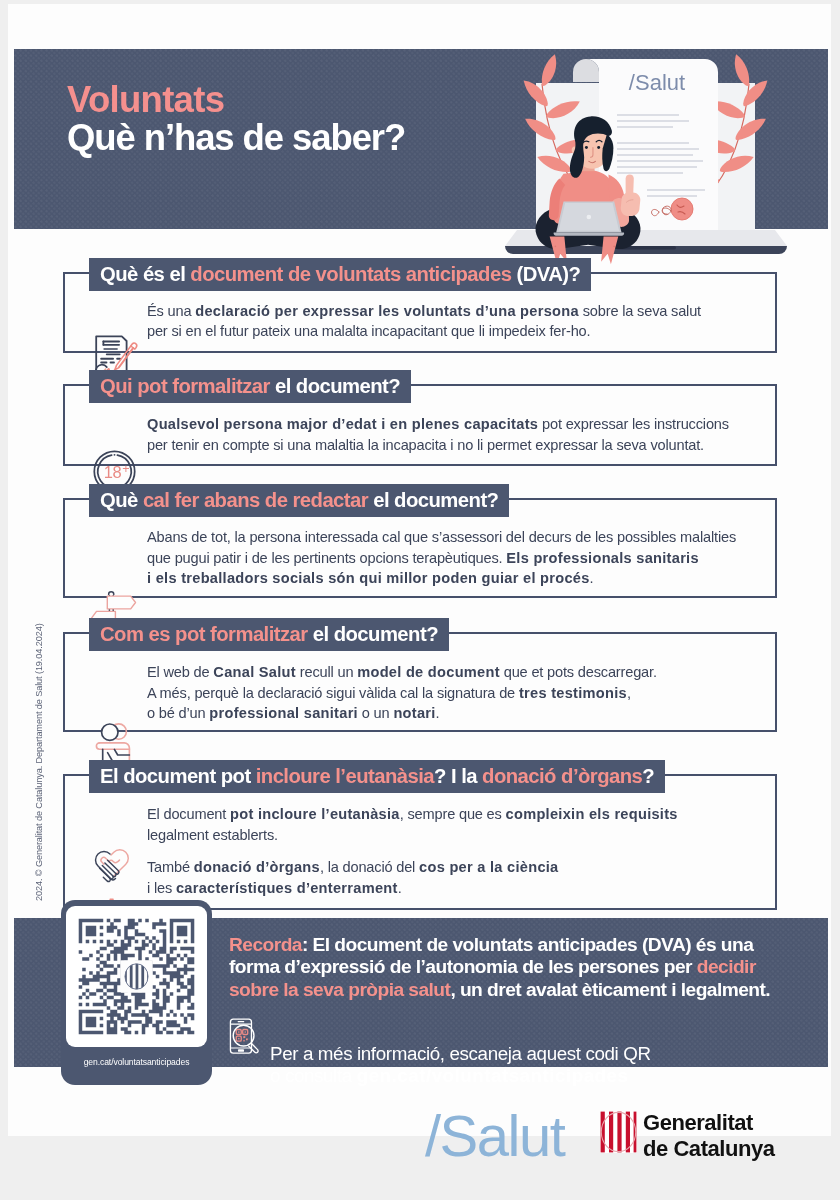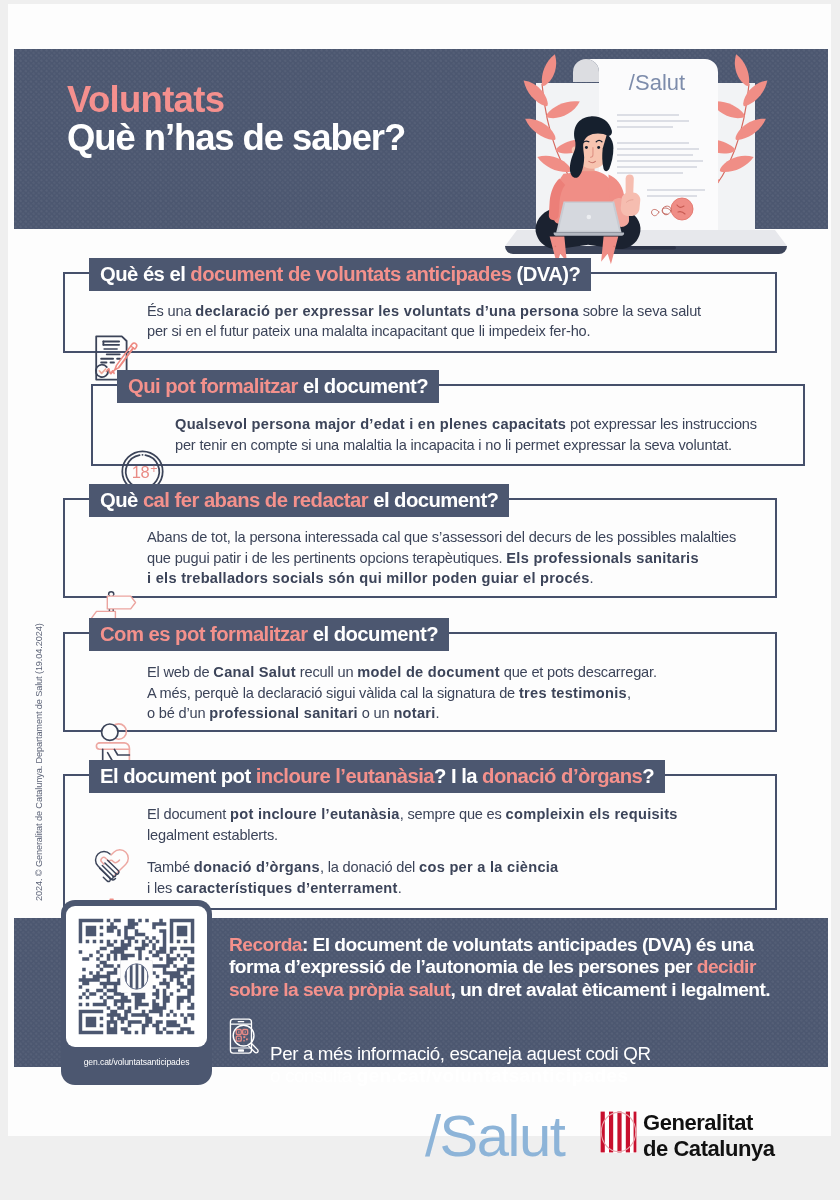--- a/index.html
+++ b/index.html
@@ -23,21 +23,21 @@
   .sec{position:absolute;left:55px;width:714px;}
   .frame{position:absolute;left:0;top:14px;right:0;bottom:0;border:2.2px solid #46506b;box-sizing:border-box;}
   .bar{position:absolute;left:26px;top:0;height:33px;background:#4c5770;display:flex;align-items:center;padding:4px 11px;box-sizing:border-box;}
   .bar span{font-size:20.3px;font-weight:bold;color:#ffffff;letter-spacing:-.55px;white-space:pre;}
   .bar span.pk{color:#f4918c;}
   .row{position:absolute;display:flex;align-items:flex-end;}
   .ico{flex:0 0 auto;}
   .txt{font-size:14.6px;line-height:20.7px;color:#3c4459;letter-spacing:-.18px;}
   .txt b{font-weight:bold;letter-spacing:.28px;}
   .s1{top:253.5px;height:95px;}
-  .s2{top:366px;height:96px;margin-left:28px;}
+  .s2{top:366px;height:96px;}
   .s3{top:480px;height:114px;}
   .s4{top:614px;height:114px;}
   .s5{top:756px;height:150px;}
   .ico{width:61px;position:relative;}
   .ico svg{position:absolute;}
   .r1{left:23px;top:43px;}
   .r2{left:23px;top:44px;}
   .r3{left:23px;top:43px;}
   .r4{left:23px;top:44px;}
   .r5a{left:23px;top:44px;}

